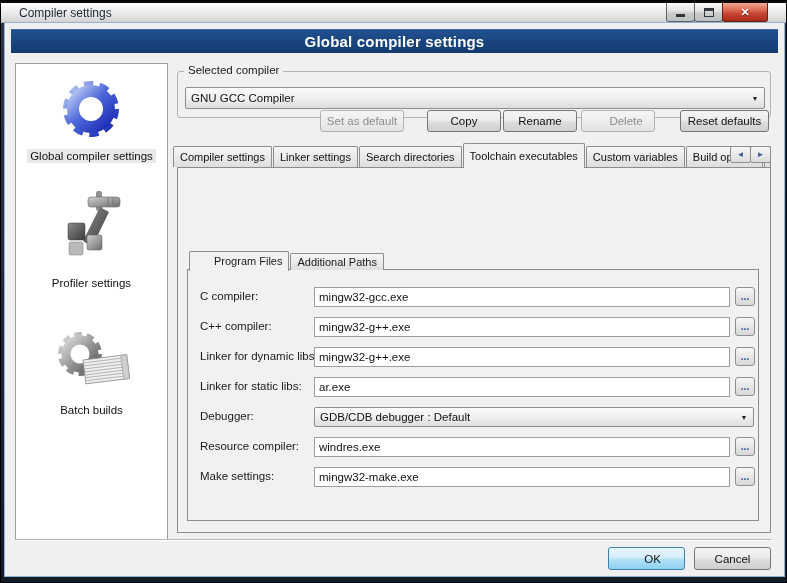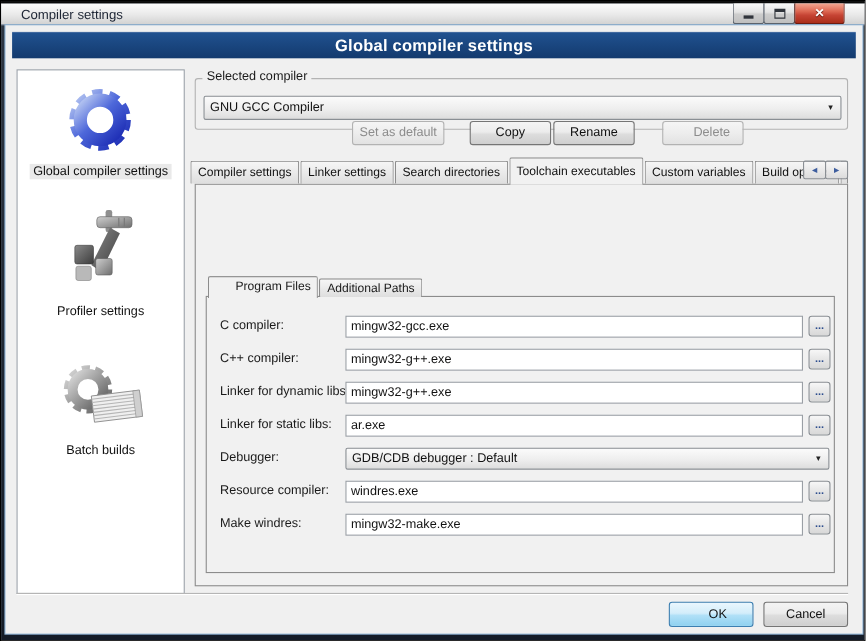--- a/index.html
+++ b/index.html
@@ -238,21 +238,22 @@
 
     <div class="groupbox" style="left:172px; top:48px; width:594px; height:47px;">
       <span class="group-label">Selected compiler</span>
       <div class="combo" style="left:7px; top:15px; width:580px;">
         <span class="combo-text">GNU GCC Compiler</span>
         <span class="combo-arrow">▼</span>
       </div>
       <button class="btn disabled" style="left:142px; top:38px; width:84px;">Set as default</button>
       <button class="btn" style="left:249px; top:38px; width:74px;">Copy</button>
       <button class="btn" style="left:325px; top:38px; width:74px;">Rename</button>
-      <button class="btn disabled" style="left:424px; top:38px; width:74px;padding-left:16px;">Delete</button>
+      <button class="btn disabled" style="left:403px; top:38px; width:74px;padding-left:16px;">Delete</button>
+      <button class="btn" style="left:502px; top:38px; width:89px;">Reset defaults</button>
     </div>
 
     <div class="tabstrip">
       <div class="tab">Compiler settings</div>
       <div class="tab">Linker settings</div>
       <div class="tab">Search directories</div>
       <div class="tab active">Toolchain executables</div>
       <div class="tab">Custom variables</div>
       <div class="tab">Build options</div>
       <div class="tab sliver"></div>
@@ -304,21 +305,21 @@
           <span class="combo-text">GDB/CDB debugger : Default</span>
           <span class="combo-arrow">▼</span>
         </div>
       </div>
       <div class="frow" style="top:167px;text-decoration:underline;">
         <span class="flabel">Resource compiler:</span>
         <input class="textfield" readonly="" value="windres.exe" style="">
         <button class="dots-btn">...</button>
       </div>
       <div class="frow" style="top:197px;">
-        <span class="flabel">Make windres:</span>
+        <span class="flabel">Make settings:</span>
         <input class="textfield" readonly="" value="mingw32-make.exe" style="">
         <button class="dots-btn">...</button>
       </div>
     </div>
 
     <div class="divider"></div>
     <button class="btn default-btn footer-btn" style="left:603px;">OK</button>
     <button class="btn footer-btn" style="left:689px;">Cancel</button>
 
   </div>

